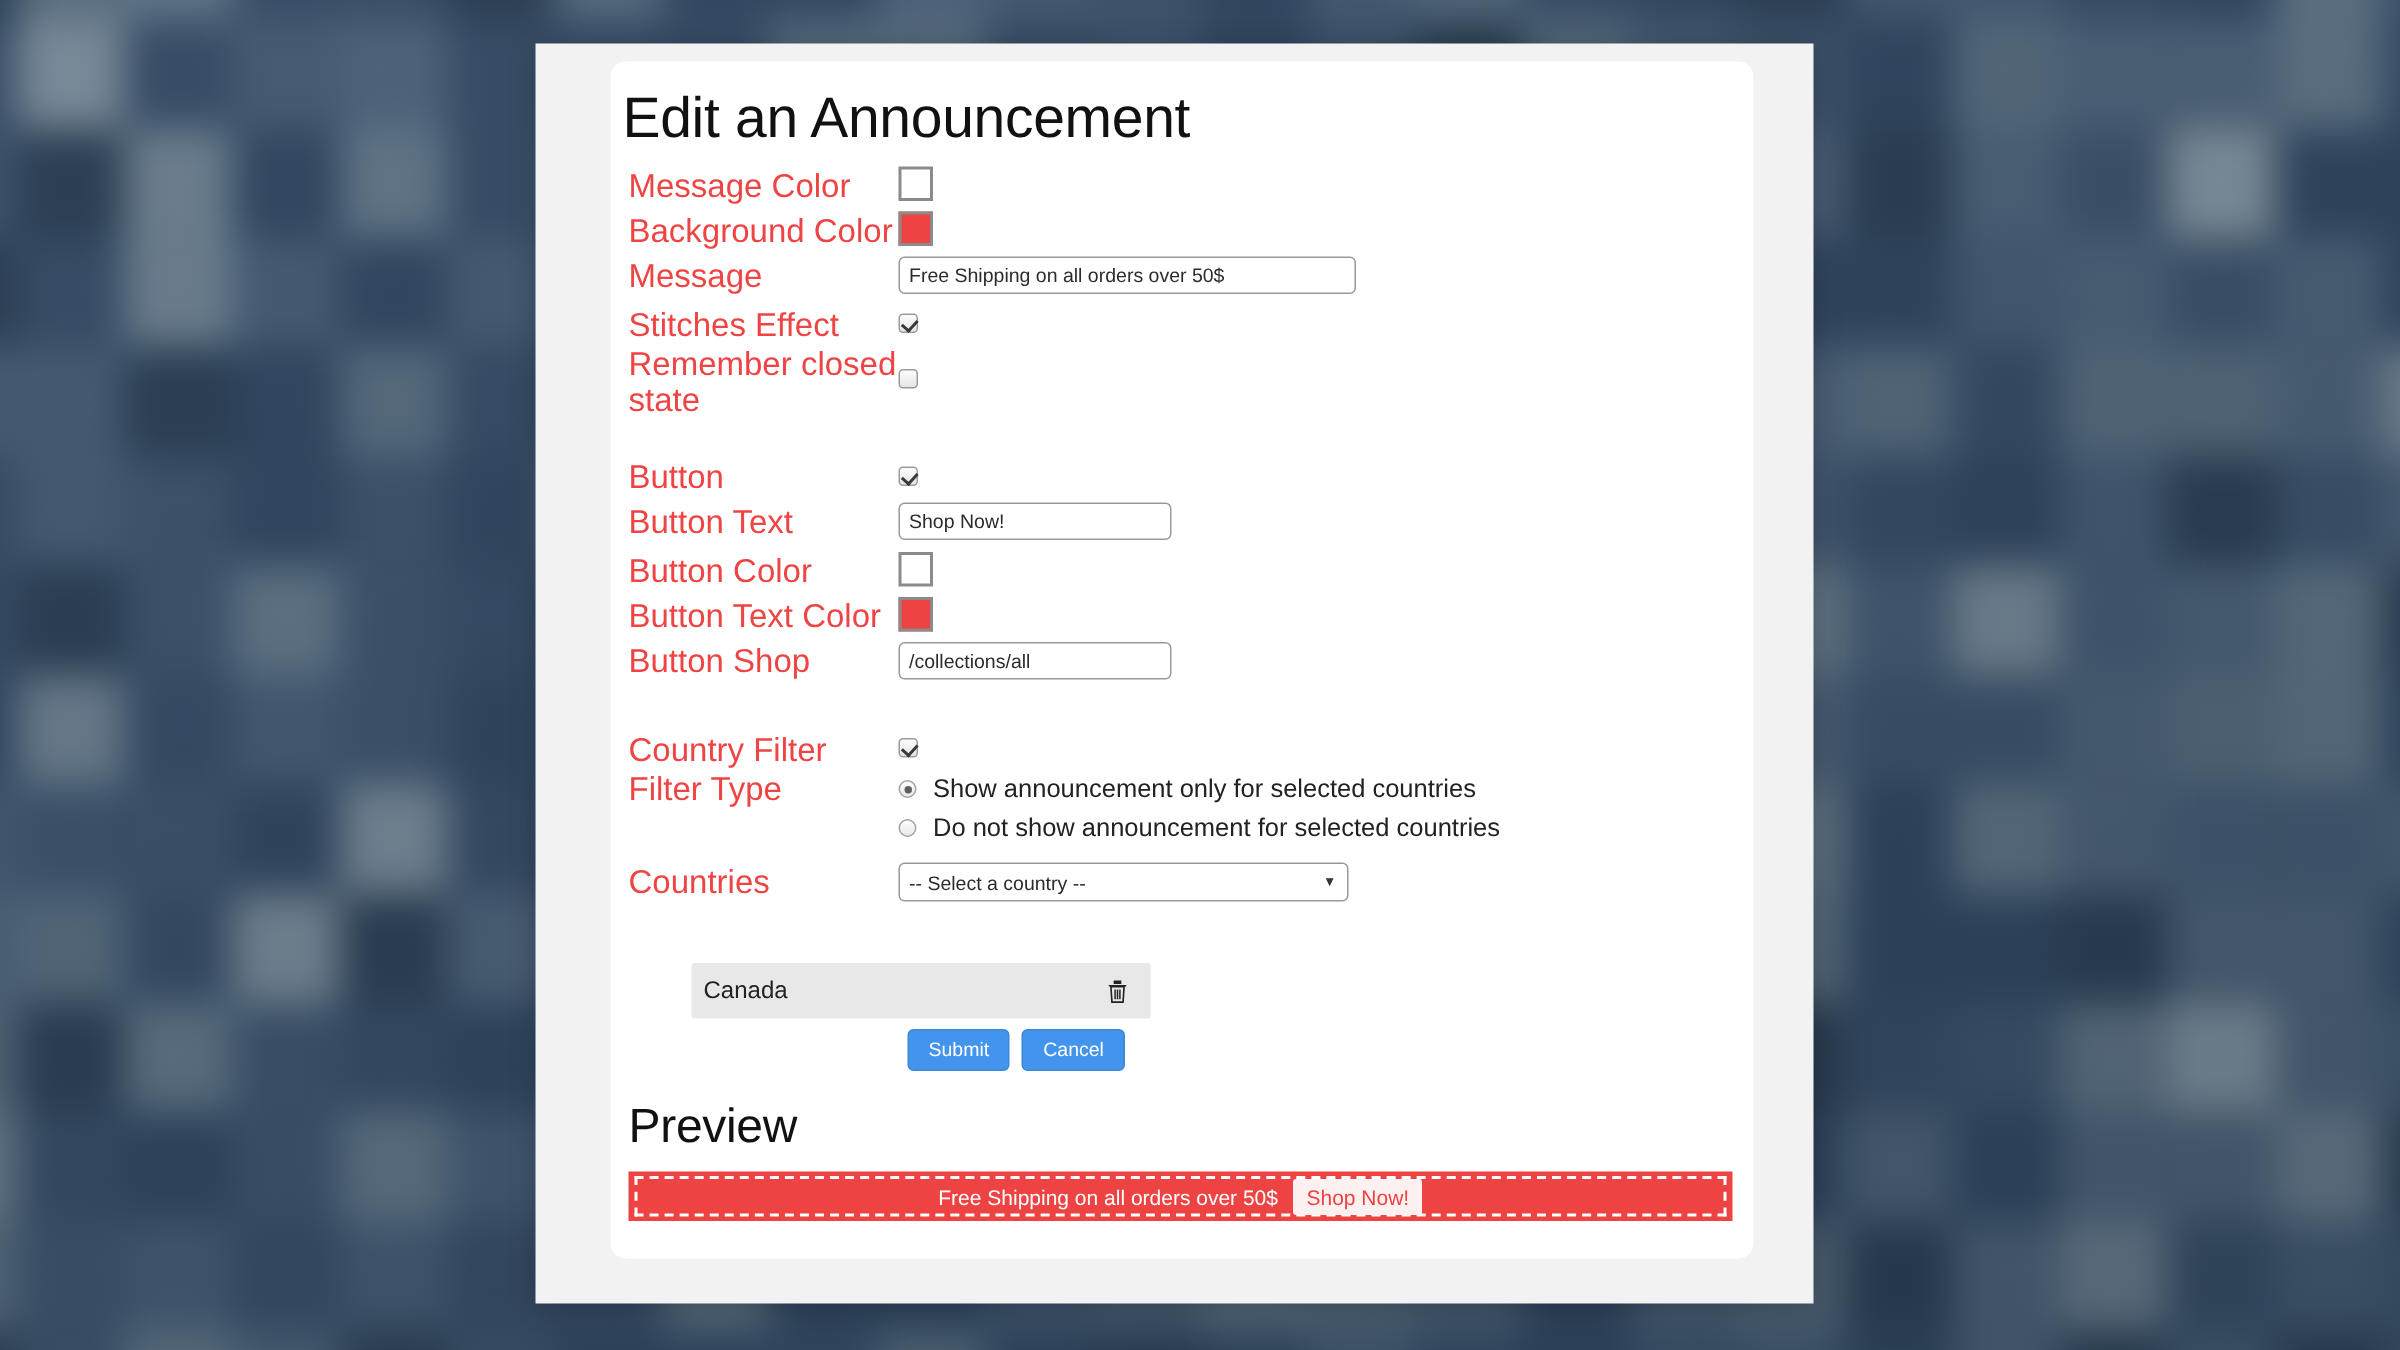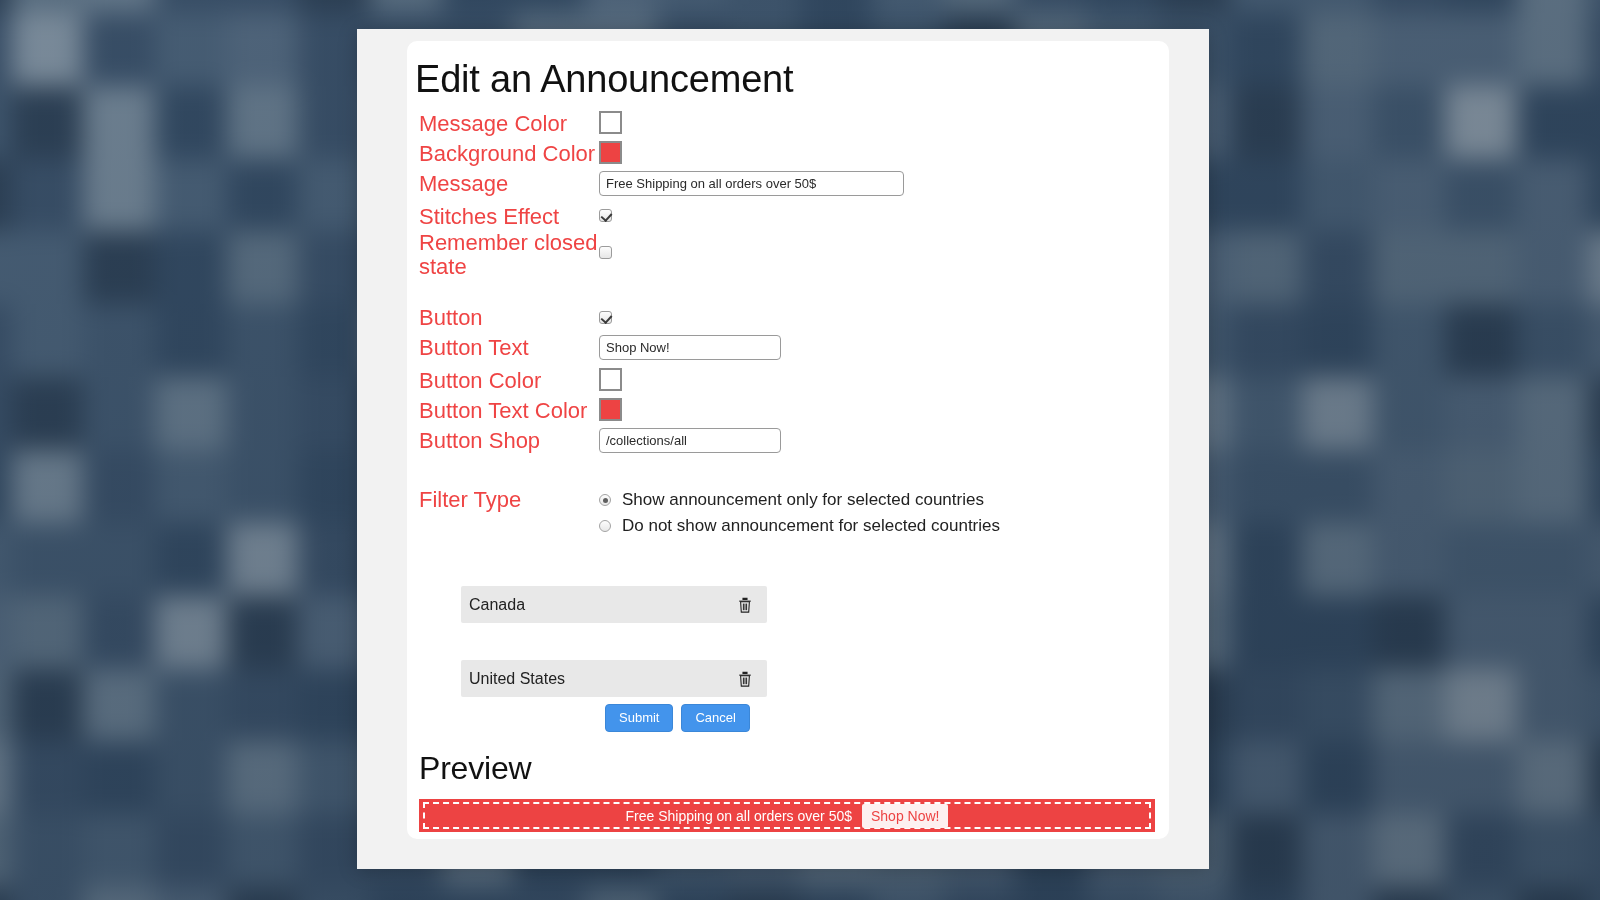--- a/index.html
+++ b/index.html
@@ -702,61 +702,65 @@
 
     <div class="row" style="min-height:33px;">
       <div class="row-label">Button Shop</div>
       <div class="row-field">
         <input class="text-input input-btnlink" type="text" value="/collections/all" style="">
       </div>
     </div>
 
     <div class="spacer-lg"></div>
 
+    <div class="row" style="min-height:26px;">
+      <div class="row-label">Country Filter</div>
+      <div class="row-field" style="padding-top:5px;">
+        <input type="checkbox" class="cbx checked" checked="" style="">
+      </div>
+    </div>
 
     <div class="row" style="min-height:52px;">
       <div class="row-label">Filter Type</div>
       <div class="row-field" style="flex-direction:column;">
         <div class="radio-line">
           <input type="radio" name="ftype" class="rdo checked" checked="" style="">
           <span class="radio-label">Show announcement only for selected countries</span>
         </div>
         <div class="radio-line">
           <input type="radio" name="ftype" class="rdo" style="">
           <span class="radio-label">Do not show announcement for selected countries</span>
         </div>
       </div>
     </div>
 
     <div class="spacer-sm"></div>
 
+    <div class="row" style="min-height:30px;">
+      <div class="row-label">Countries</div>
+      <div class="row-field">
+        <div class="select-box">
+          <span>-- Select a country --</span>
+          <span class="select-caret">▼</span>
+        </div>
+      </div>
+    </div>
 
     <div class="country-list">
       <div class="country-item">
         <span class="country-name">Canada</span>
         <span class="trash-btn">
           <svg viewBox="0 0 16 18" width="16" height="18" aria-hidden="true">
             <path d="M2.2 4.6h11.6v1.1H2.2z" fill="#222"></path>
             <path d="M6 2.2h4v1.2H6z" fill="none" stroke="#222" stroke-width="1.1"></path>
             <path d="M3.6 5.7h8.8l-.7 10.4H4.3z" fill="none" stroke="#222" stroke-width="1.1"></path>
             <path d="M6.4 7.6v6.6M8 7.6v6.6M9.6 7.6v6.6" stroke="#222" stroke-width="1" fill="none"></path>
           </svg>
         </span>
       </div>
-      <div class="country-item">
-        <span class="country-name">United States</span>
-        <span class="trash-btn">
-          <svg viewBox="0 0 16 18" width="16" height="18" aria-hidden="true">
-            <path d="M2.2 4.6h11.6v1.1H2.2z" fill="#222"></path>
-            <path d="M6 2.2h4v1.2H6z" fill="none" stroke="#222" stroke-width="1.1"></path>
-            <path d="M3.6 5.7h8.8l-.7 10.4H4.3z" fill="none" stroke="#222" stroke-width="1.1"></path>
-            <path d="M6.4 7.6v6.6M8 7.6v6.6M9.6 7.6v6.6" stroke="#222" stroke-width="1" fill="none"></path>
-          </svg>
-        </span>
-      </div>
     </div>
 
     <div class="btn-row">
       <button class="btn">Submit</button>
       <button class="btn">Cancel</button>
     </div>
 
     <div class="preview-title">Preview</div>
 
     <div class="preview-bar stitched" id="preview-bar" style="background: rgb(237, 67, 67);">

